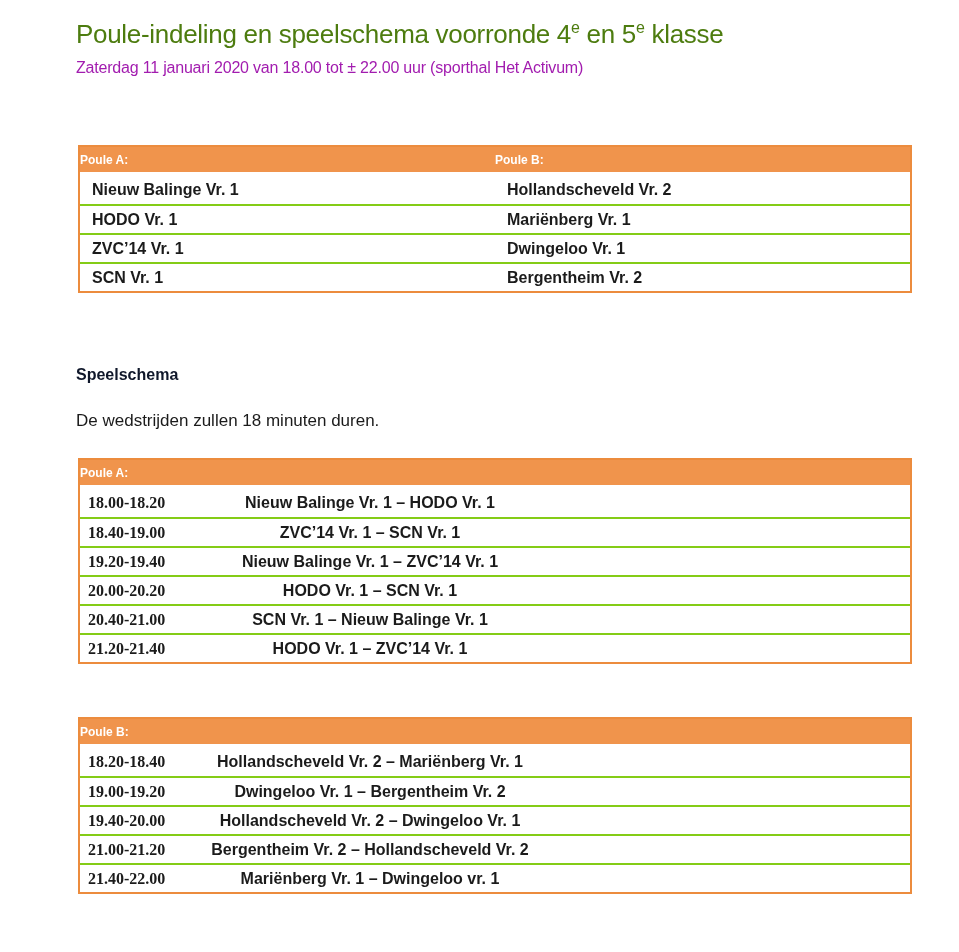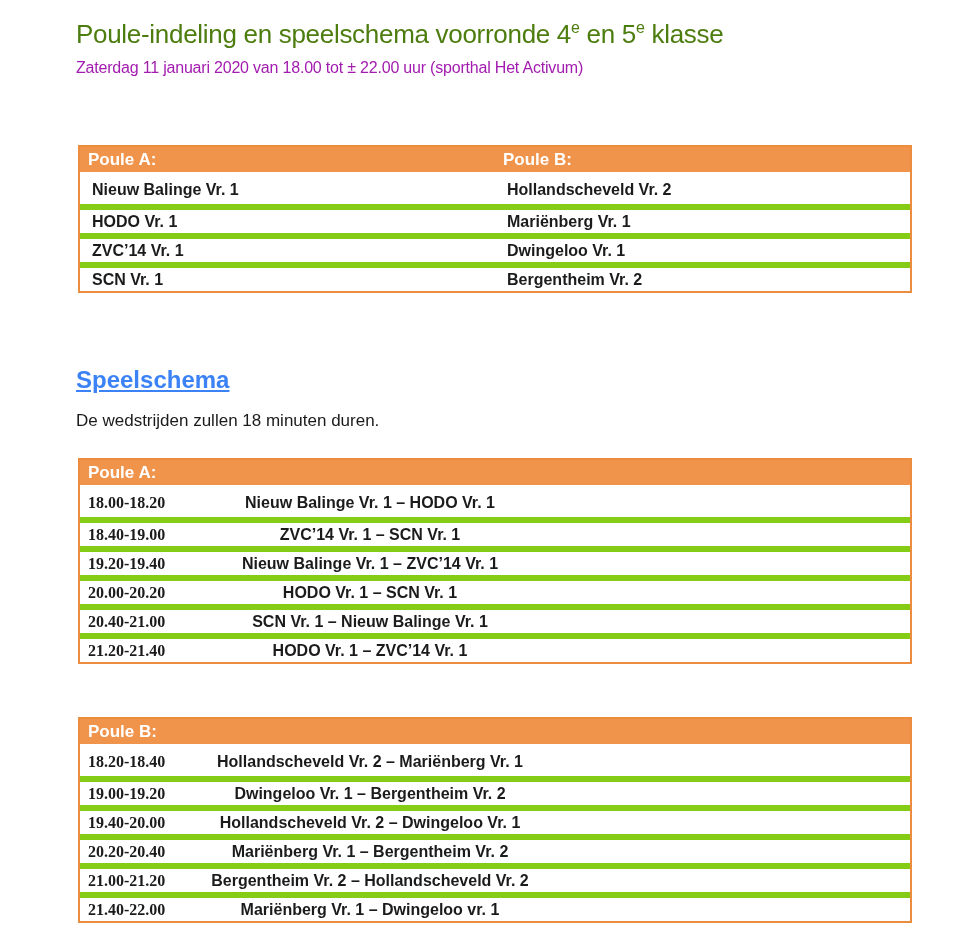--- a/index.html
+++ b/index.html
@@ -57,49 +57,47 @@
   .hrow {
     display: flex;
     align-items: center;
     height: 28px;
     background: #F0944C;
     border-bottom: 3px solid #ffffff;
   }
   .hcell {
     color: #ffffff;
     font-weight: bold;
-    font-size: 17px;
-    padding-left: 8px;
+    font-size: 12px;
     white-space: nowrap;
   }
   .hcell.half { width: 50%; }
 
   .drow {
     display: flex;
     align-items: center;
     height: 29px;
   }
-  .drow + .drow { border-top: 6px solid #84cc16; align-items: center; }
+  .drow + .drow { border-top: 2px solid #84cc16; align-items: center; }
   .dcell {
     font-weight: bold;
     font-size: 16px;
     white-space: nowrap;
   }
   .dcell.half { width: 50%; padding-left: 12px; }
   .dcell.time { flex: 0 0 120px; padding-left: 8px; font-family: Liberation Serif, serif; }
   .dcell.match { flex: 0 0 340px; text-align: center; }
 
   .section-heading {
     position: absolute;
     left: 76px;
     top: 366px;
-    font-size: 24px;
+    font-size: 16px;
     font-weight: bold;
-    text-decoration: underline;
-    color: #3b82f6;
+    color: #0f172a;
   }
   .section-note {
     position: absolute;
     left: 76px;
     top: 411px;
     font-size: 17px;
     color: #1b1b1b;
   }
 </style>
 </head>
@@ -179,24 +177,20 @@
     </div>
     <div class="drow">
       <div class="dcell time">19.00-19.20</div>
       <div class="dcell match">Dwingeloo Vr. 1 – Bergentheim Vr. 2</div>
     </div>
     <div class="drow">
       <div class="dcell time">19.40-20.00</div>
       <div class="dcell match">Hollandscheveld Vr. 2 – Dwingeloo Vr. 1</div>
     </div>
     <div class="drow">
-      <div class="dcell time">20.20-20.40</div>
-      <div class="dcell match">Mariënberg Vr. 1 – Bergentheim Vr. 2</div>
-    </div>
-    <div class="drow">
       <div class="dcell time">21.00-21.20</div>
       <div class="dcell match">Bergentheim Vr. 2 – Hollandscheveld Vr. 2</div>
     </div>
     <div class="drow">
       <div class="dcell time">21.40-22.00</div>
       <div class="dcell match">Mariënberg Vr. 1 – Dwingeloo vr. 1</div>
     </div>
   </div>
 
 </div>

